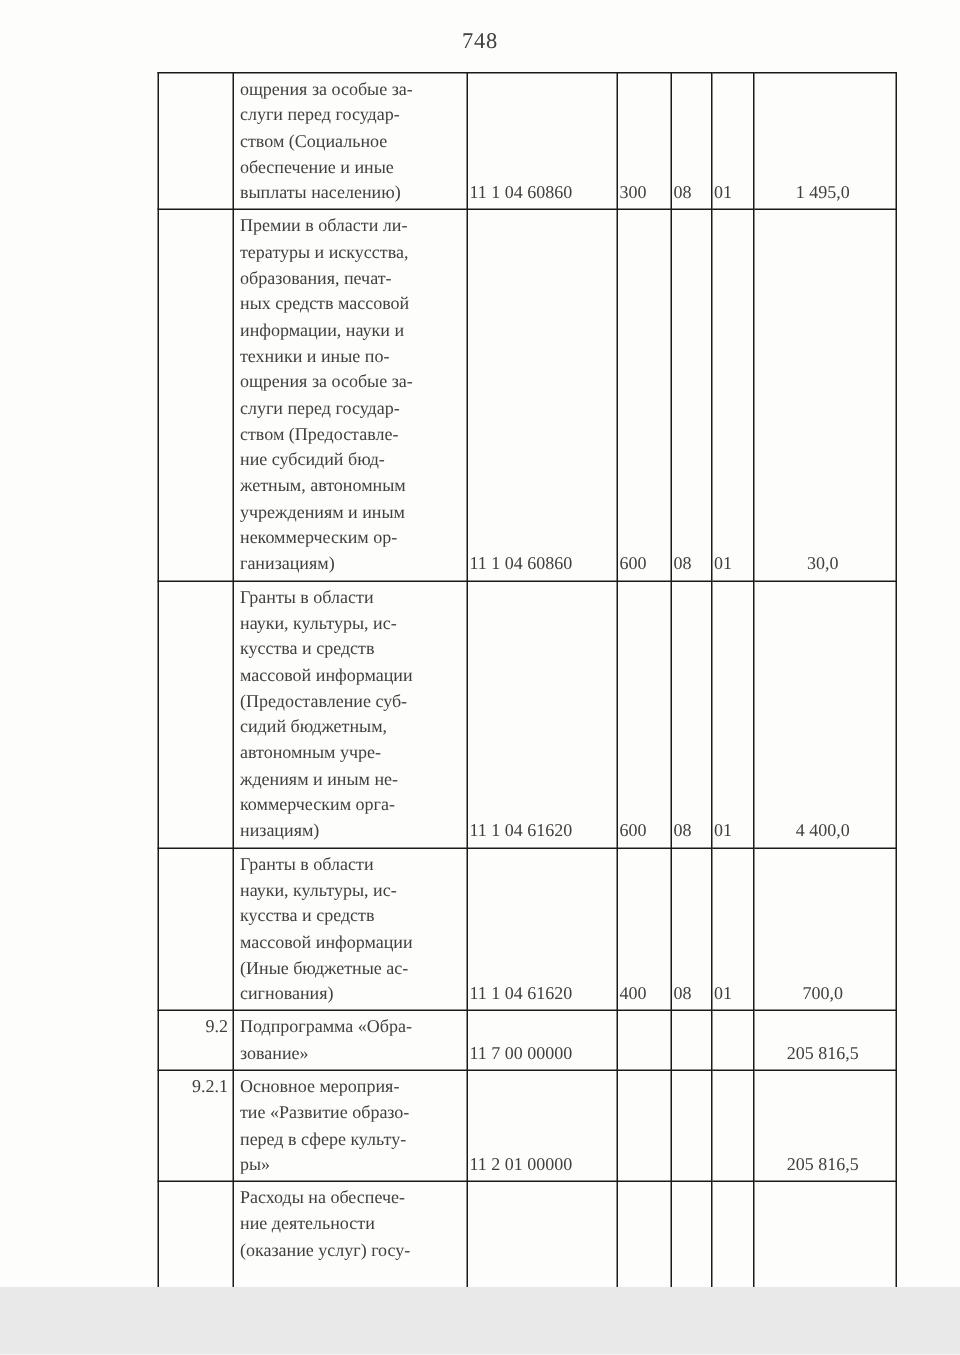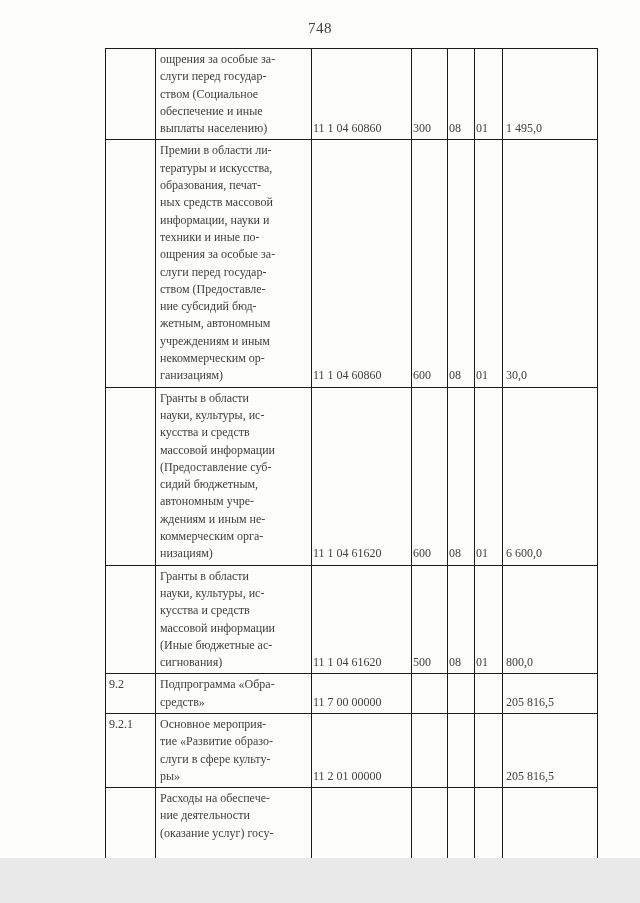--- a/index.html
+++ b/index.html
@@ -37,21 +37,21 @@
     line-height: 17.3px;
   }
   .budget-table td {
     border: 1px solid #1a1a1a;
     padding: 1px 3px 2px 3px;
     vertical-align: bottom;
     overflow: hidden;
   }
   td.cell-num {
     vertical-align: top;
-    text-align: left;
+    text-align: right;
     padding-top: 2px;
   }
   td.cell-text {
     vertical-align: top;
     white-space: pre-line;
     padding-left: 4px;
     padding-top: 2px;
   }
   td.cell-code {
     text-align: left;
@@ -59,21 +59,21 @@
     padding-left: 1px;
     padding-right: 1px;
   }
   td.cell-small {
     text-align: left;
     white-space: nowrap;
     padding-left: 1px;
     padding-right: 17px;
   }
   td.cell-amount {
-    text-align: left;
+    text-align: center;
     white-space: nowrap;
     padding-right: 6px;
   }
   tr.row-cut td {
     border-bottom: none;
     height: 76px;
   }
 </style>
 </head>
 <body>
@@ -136,51 +136,51 @@
 (Предоставление суб-
 сидий бюджетным,
 автономным учре-
 ждениям и иным не-
 коммерческим орга-
 низациям)</td>
         <td class="cell-code">11 1 04 61620</td>
         <td class="cell-small">600</td>
         <td class="cell-small">08</td>
         <td class="cell-small">01</td>
-        <td class="cell-amount">6 600,0</td>
+        <td class="cell-amount">4 400,0</td>
       </tr>
       <tr>
         <td class="cell-num"></td>
         <td class="cell-text">Гранты в области
 науки, культуры, ис-
 кусства и средств
 массовой информации
 (Иные бюджетные ас-
 сигнования)</td>
         <td class="cell-code">11 1 04 61620</td>
-        <td class="cell-small">500</td>
+        <td class="cell-small">400</td>
         <td class="cell-small">08</td>
         <td class="cell-small">01</td>
-        <td class="cell-amount">800,0</td>
+        <td class="cell-amount">700,0</td>
       </tr>
       <tr>
         <td class="cell-num">9.2</td>
         <td class="cell-text">Подпрограмма «Обра-
-средств»</td>
+зование»</td>
         <td class="cell-code">11 7 00 00000</td>
         <td class="cell-small"></td>
         <td class="cell-small"></td>
         <td class="cell-small"></td>
         <td class="cell-amount">205 816,5</td>
       </tr>
       <tr>
         <td class="cell-num">9.2.1</td>
         <td class="cell-text">Основное мероприя-
 тие «Развитие образо-
-слуги в сфере культу-
+перед в сфере культу-
 ры»</td>
         <td class="cell-code">11 2 01 00000</td>
         <td class="cell-small"></td>
         <td class="cell-small"></td>
         <td class="cell-small"></td>
         <td class="cell-amount">205 816,5</td>
       </tr>
       <tr class="row-cut">
         <td class="cell-num"></td>
         <td class="cell-text">Расходы на обеспече-

